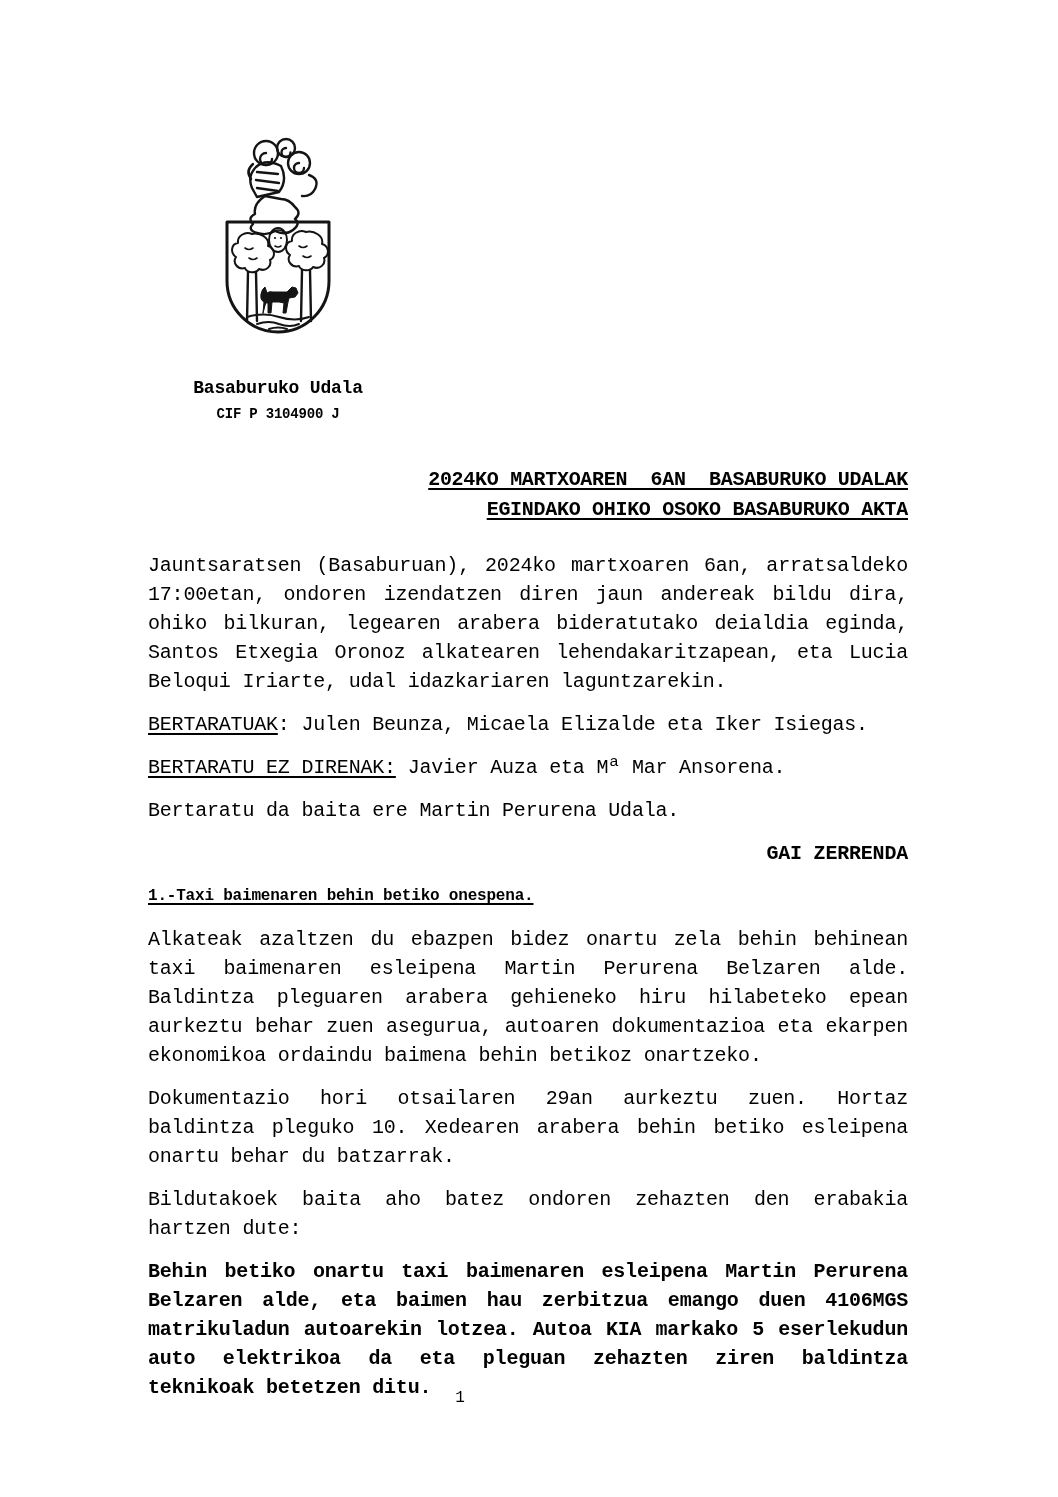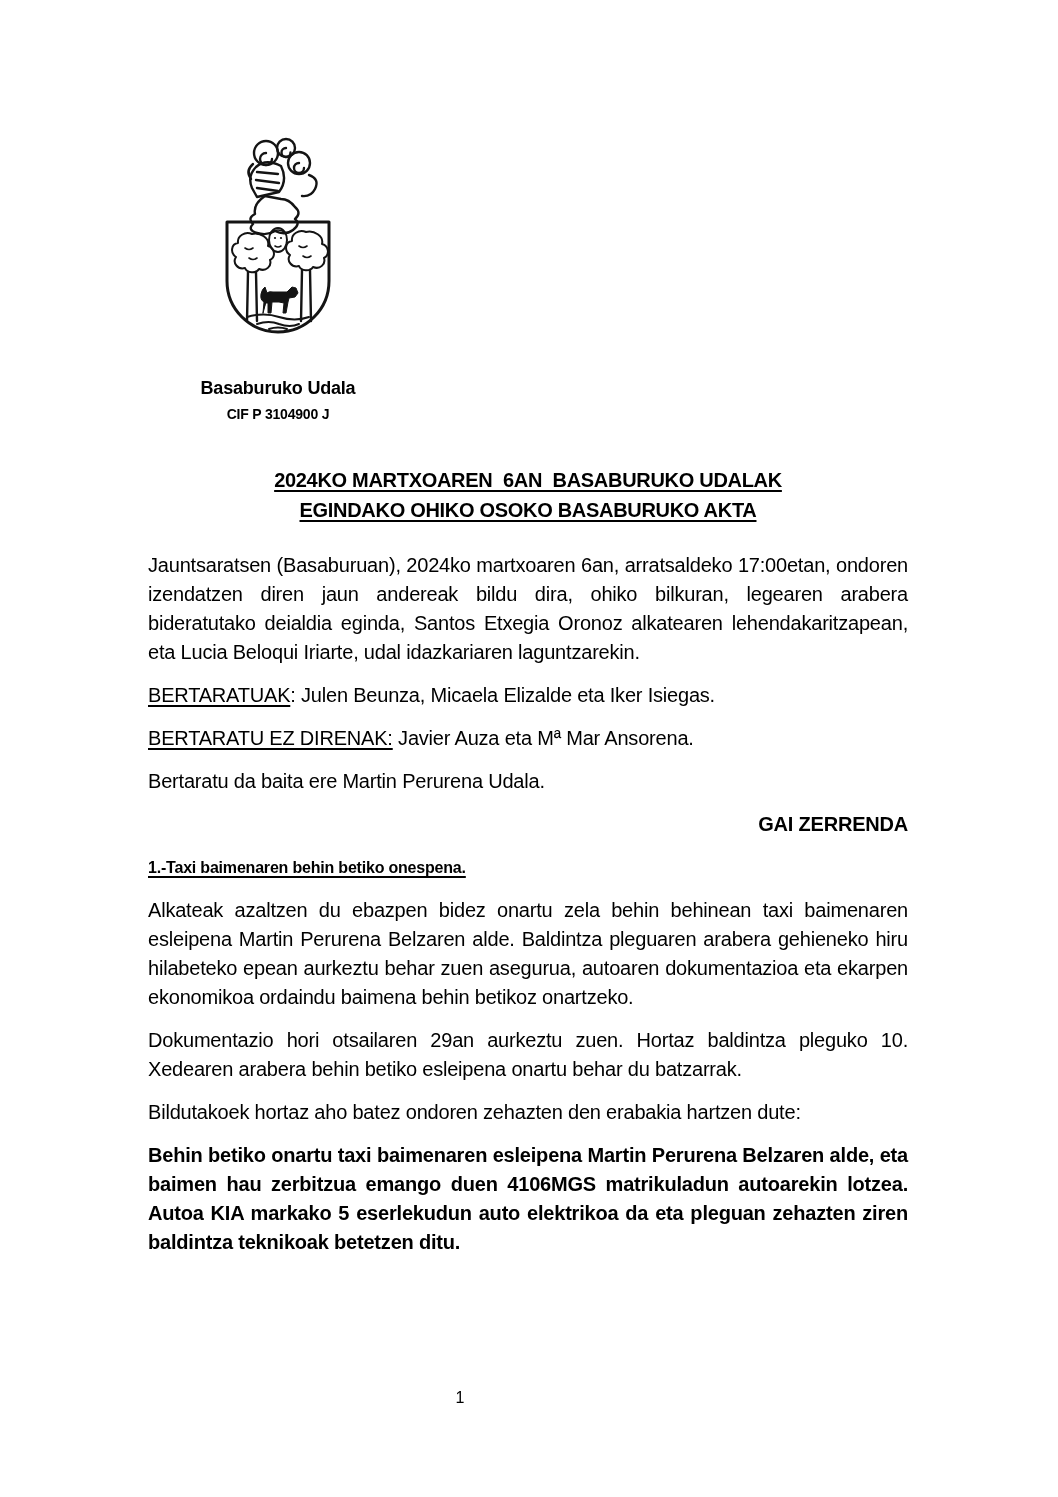--- a/index.html
+++ b/index.html
@@ -6,21 +6,21 @@
     margin: 0;
     padding: 0;
     background: #ffffff;
   }
   .page {
     position: relative;
     width: 920px;
     height: 1497px;
     background: #ffffff;
     color: #000000;
-    font-family: Liberation Sans, sans-serif;
+    font-family: Liberation Mono, monospace;
     overflow: hidden;
   }
   .content {
     position: absolute;
     left: 148px;
     top: 0;
     width: 760px;
   }
   
   .org-header {
@@ -43,21 +43,21 @@
   .org-sub {
     font-size: 14px;
     line-height: 26px;
     font-weight: bold;
     letter-spacing: -0.2px;
   }
   
   .doc-title {
     margin-top: 38px;
     margin-bottom: 26px;
-    text-align: center;
+    text-align: right;
     font-weight: bold;
     font-size: 20px;
     line-height: 30px;
     letter-spacing: -0.3px;
   }
   .doc-title .u {
     white-space: pre-wrap;
   }
   .u {
     text-decoration: underline;
@@ -167,20 +167,20 @@
 
 
     <div class="center-heading">GAI ZERRENDA</div>
 
     <div class="section-heading"><span class="u">1.-Taxi baimenaren behin betiko onespena.</span></div>
 
     <p class="para">Alkateak azaltzen du ebazpen bidez onartu zela behin behinean taxi baimenaren esleipena Martin Perurena Belzaren alde. Baldintza pleguaren arabera gehieneko hiru hilabeteko epean aurkeztu behar zuen asegurua, autoaren dokumentazioa eta ekarpen ekonomikoa ordaindu baimena behin betikoz onartzeko.</p>
 
     <p class="para">Dokumentazio hori otsailaren 29an aurkeztu zuen. Hortaz baldintza pleguko 10. Xedearen arabera behin betiko esleipena onartu behar du batzarrak.</p>
 
-    <p class="para">Bildutakoek hortaz aho batez ondoren zehazten den erabakia hartzen dute:</p>
+    <p class="para">Bildutakoek baita aho batez ondoren zehazten den erabakia hartzen dute:</p>
 
     <p class="para bold">Behin betiko onartu taxi baimenaren esleipena Martin Perurena Belzaren alde, eta baimen hau zerbitzua emango duen 4106MGS matrikuladun autoarekin lotzea. Autoa KIA markako 5 eserlekudun auto elektrikoa da eta pleguan zehazten ziren baldintza teknikoak betetzen ditu.</p>
 
   </div>
 
   <div class="page-footer">1</div>
 </div>
 
 </body></html>

